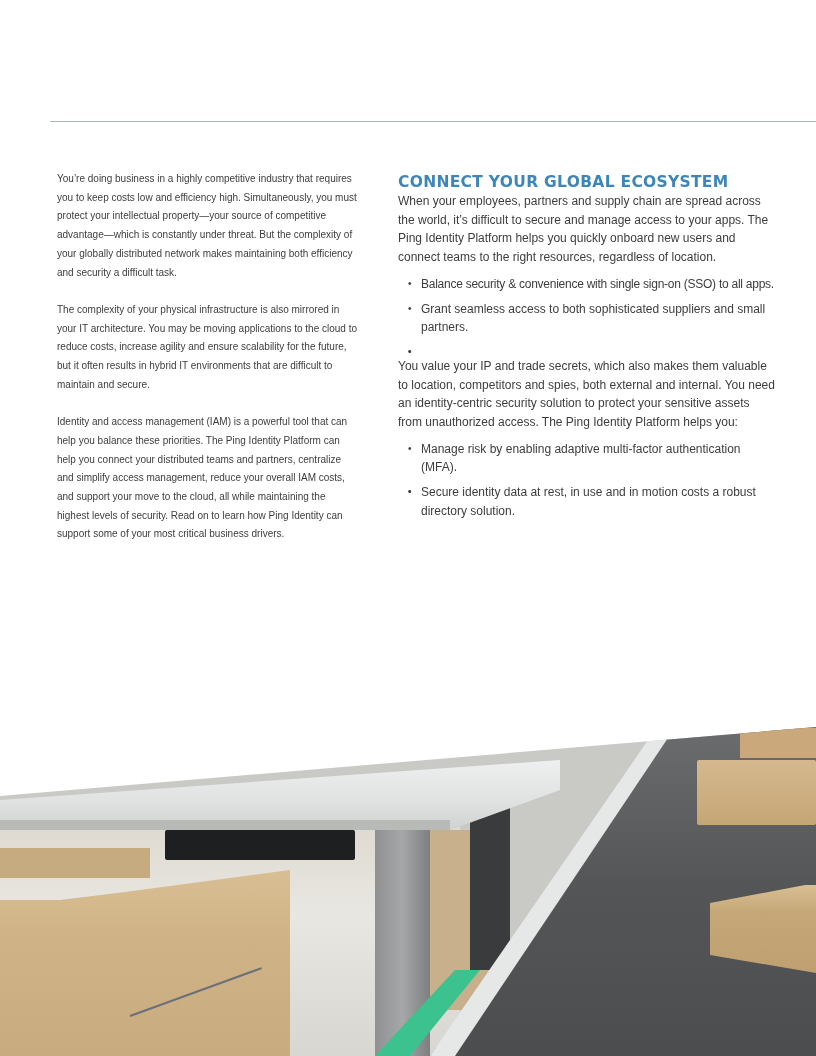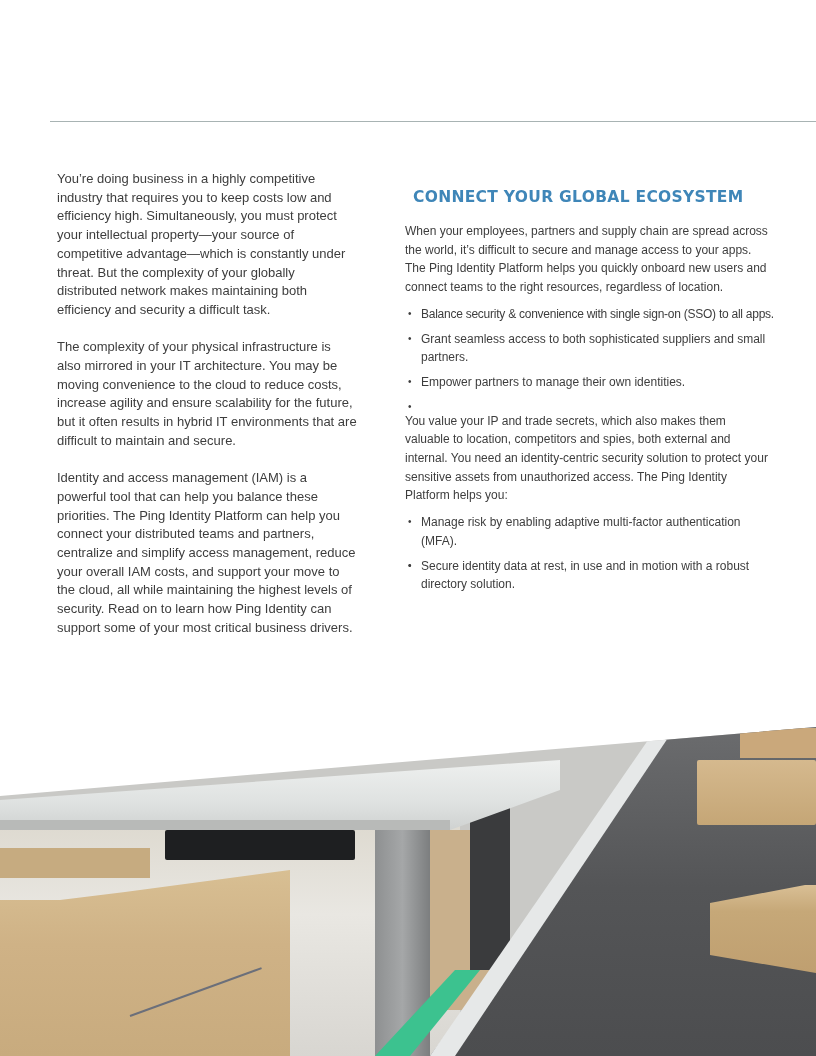--- a/index.html
+++ b/index.html
@@ -8,33 +8,33 @@
     background: #ffffff;
     font-family: "Liberation Sans", sans-serif;
     color: #3d3d3d;
   }
   .rule {
     position: absolute; left: 50px; top: 121px; width: 766px; height: 1px;
     background: #a8b3b3;
   }
   .col-left {
     position: absolute; left: 57px; top: 170px; width: 300px;
-    font-size: 13px; line-height: 18.7px;
+    font-size: 10px; line-height: 18.7px;
   }
   .col-left p { margin: 0 0 18.7px 0; }
   .col-right {
     position: absolute; left: 397px; top: 172px; width: 380px;
     font-size: 12px; line-height: 18.7px;
   }
   .col-right h2 {
-    margin: 16px; font-size: 15.5px; line-height: 18px; font-weight: bold;
+    margin: 1px; font-size: 15.5px; line-height: 18px; font-weight: bold;
     color: #3f86b8; letter-spacing: 0.3px;
     font-family: "DejaVu Sans", sans-serif;
   }
-  .col-right p { margin: 8px; }
+  .col-right p { margin: 1px; }
   .col-right ul {
     list-style: none; margin: 8px 0 0 0; padding: 0;
   }
   .col-right li {
     position: relative; padding-left: 24px; margin-bottom: 6px;
   }
   .col-right li .bullet {
     position: absolute; left: 11px; top: 0; font-size: 10px;
   }
   .section2 { margin-top: 20px; }
@@ -118,42 +118,42 @@
     clip-path: polygon(0 18px, 95px 0, 106px 0, 106px 88px, 0 70px);
   }
 </style>
 </head>
 <body>
 
 <div class="rule"></div>
 
 <div class="col-left">
   <p>You’re doing business in a highly competitive industry that requires you to keep costs low and efficiency high. Simultaneously, you must protect your intellectual property—your source of competitive advantage—which is constantly under threat. But the complexity of your globally distributed network makes maintaining both efficiency and security a difficult task.</p>
-  <p>The complexity of your physical infrastructure is also mirrored in your IT architecture. You may be moving convenience to the cloud to reduce costs, increase agility and ensure scalability for the future, but it often results in hybrid IT environments that are difficult to maintain and secure.</p>
+  <p>The complexity of your physical infrastructure is also mirrored in your IT architecture. You may be moving applications to the cloud to reduce costs, increase agility and ensure scalability for the future, but it often results in hybrid IT environments that are difficult to maintain and secure.</p>
   <p>Identity and access management (IAM) is a powerful tool that can help you balance these priorities. The Ping Identity Platform can help you connect your distributed teams and partners, centralize and simplify access management, reduce your overall IAM costs, and support your move to the cloud, all while maintaining the highest levels of security. Read on to learn how Ping Identity can support some of your most critical business drivers.</p>
 </div>
 
 <div class="col-right">
   <div class="section1">
     <h2>CONNECT YOUR GLOBAL ECOSYSTEM</h2>
     <p>When your employees, partners and supply chain are spread across the world, it’s difficult to secure and manage access to your apps. The Ping Identity Platform helps you quickly onboard new users and connect teams to the right resources, regardless of location.</p>
     <ul>
       <li><span class="bullet">•</span><span class="tight">Balance security &amp; convenience with single sign-on (SSO) to all apps.</span></li>
       <li><span class="bullet">•</span><span>Grant seamless access to both sophisticated suppliers and small partners.</span></li>
-      <li><span class="bullet">•</span><span>Empower partners to manage their own identities.</span></li>
+      <li><span class="bullet">•</span></li>
       <li><span class="bullet">•</span></li>
     </ul>
   </div>
 
   <div class="section2">
     <p>You value your IP and trade secrets, which also makes them valuable to location, competitors and spies, both external and internal. You need an identity-centric security solution to protect your sensitive assets from unauthorized access. The Ping Identity Platform helps you:</p>
     <ul>
       <li><span class="bullet">•</span><span>Manage risk by enabling adaptive multi-factor authentication (MFA).</span></li>
       <li><span class="bullet">•</span></li>
-      <li><span class="bullet">•</span><span>Secure identity data at rest, in use and in motion with a robust directory solution.</span></li>
+      <li><span class="bullet">•</span><span>Secure identity data at rest, in use and in motion costs a robust directory solution.</span></li>
     </ul>
   </div>
 </div>
 
 <div class="photo">
   <div class="bg-under"></div>
   <div class="back-box"></div>
   <div class="dark-post"></div>
   <div class="desk-top"></div>
   <div class="desk-edge"></div>

